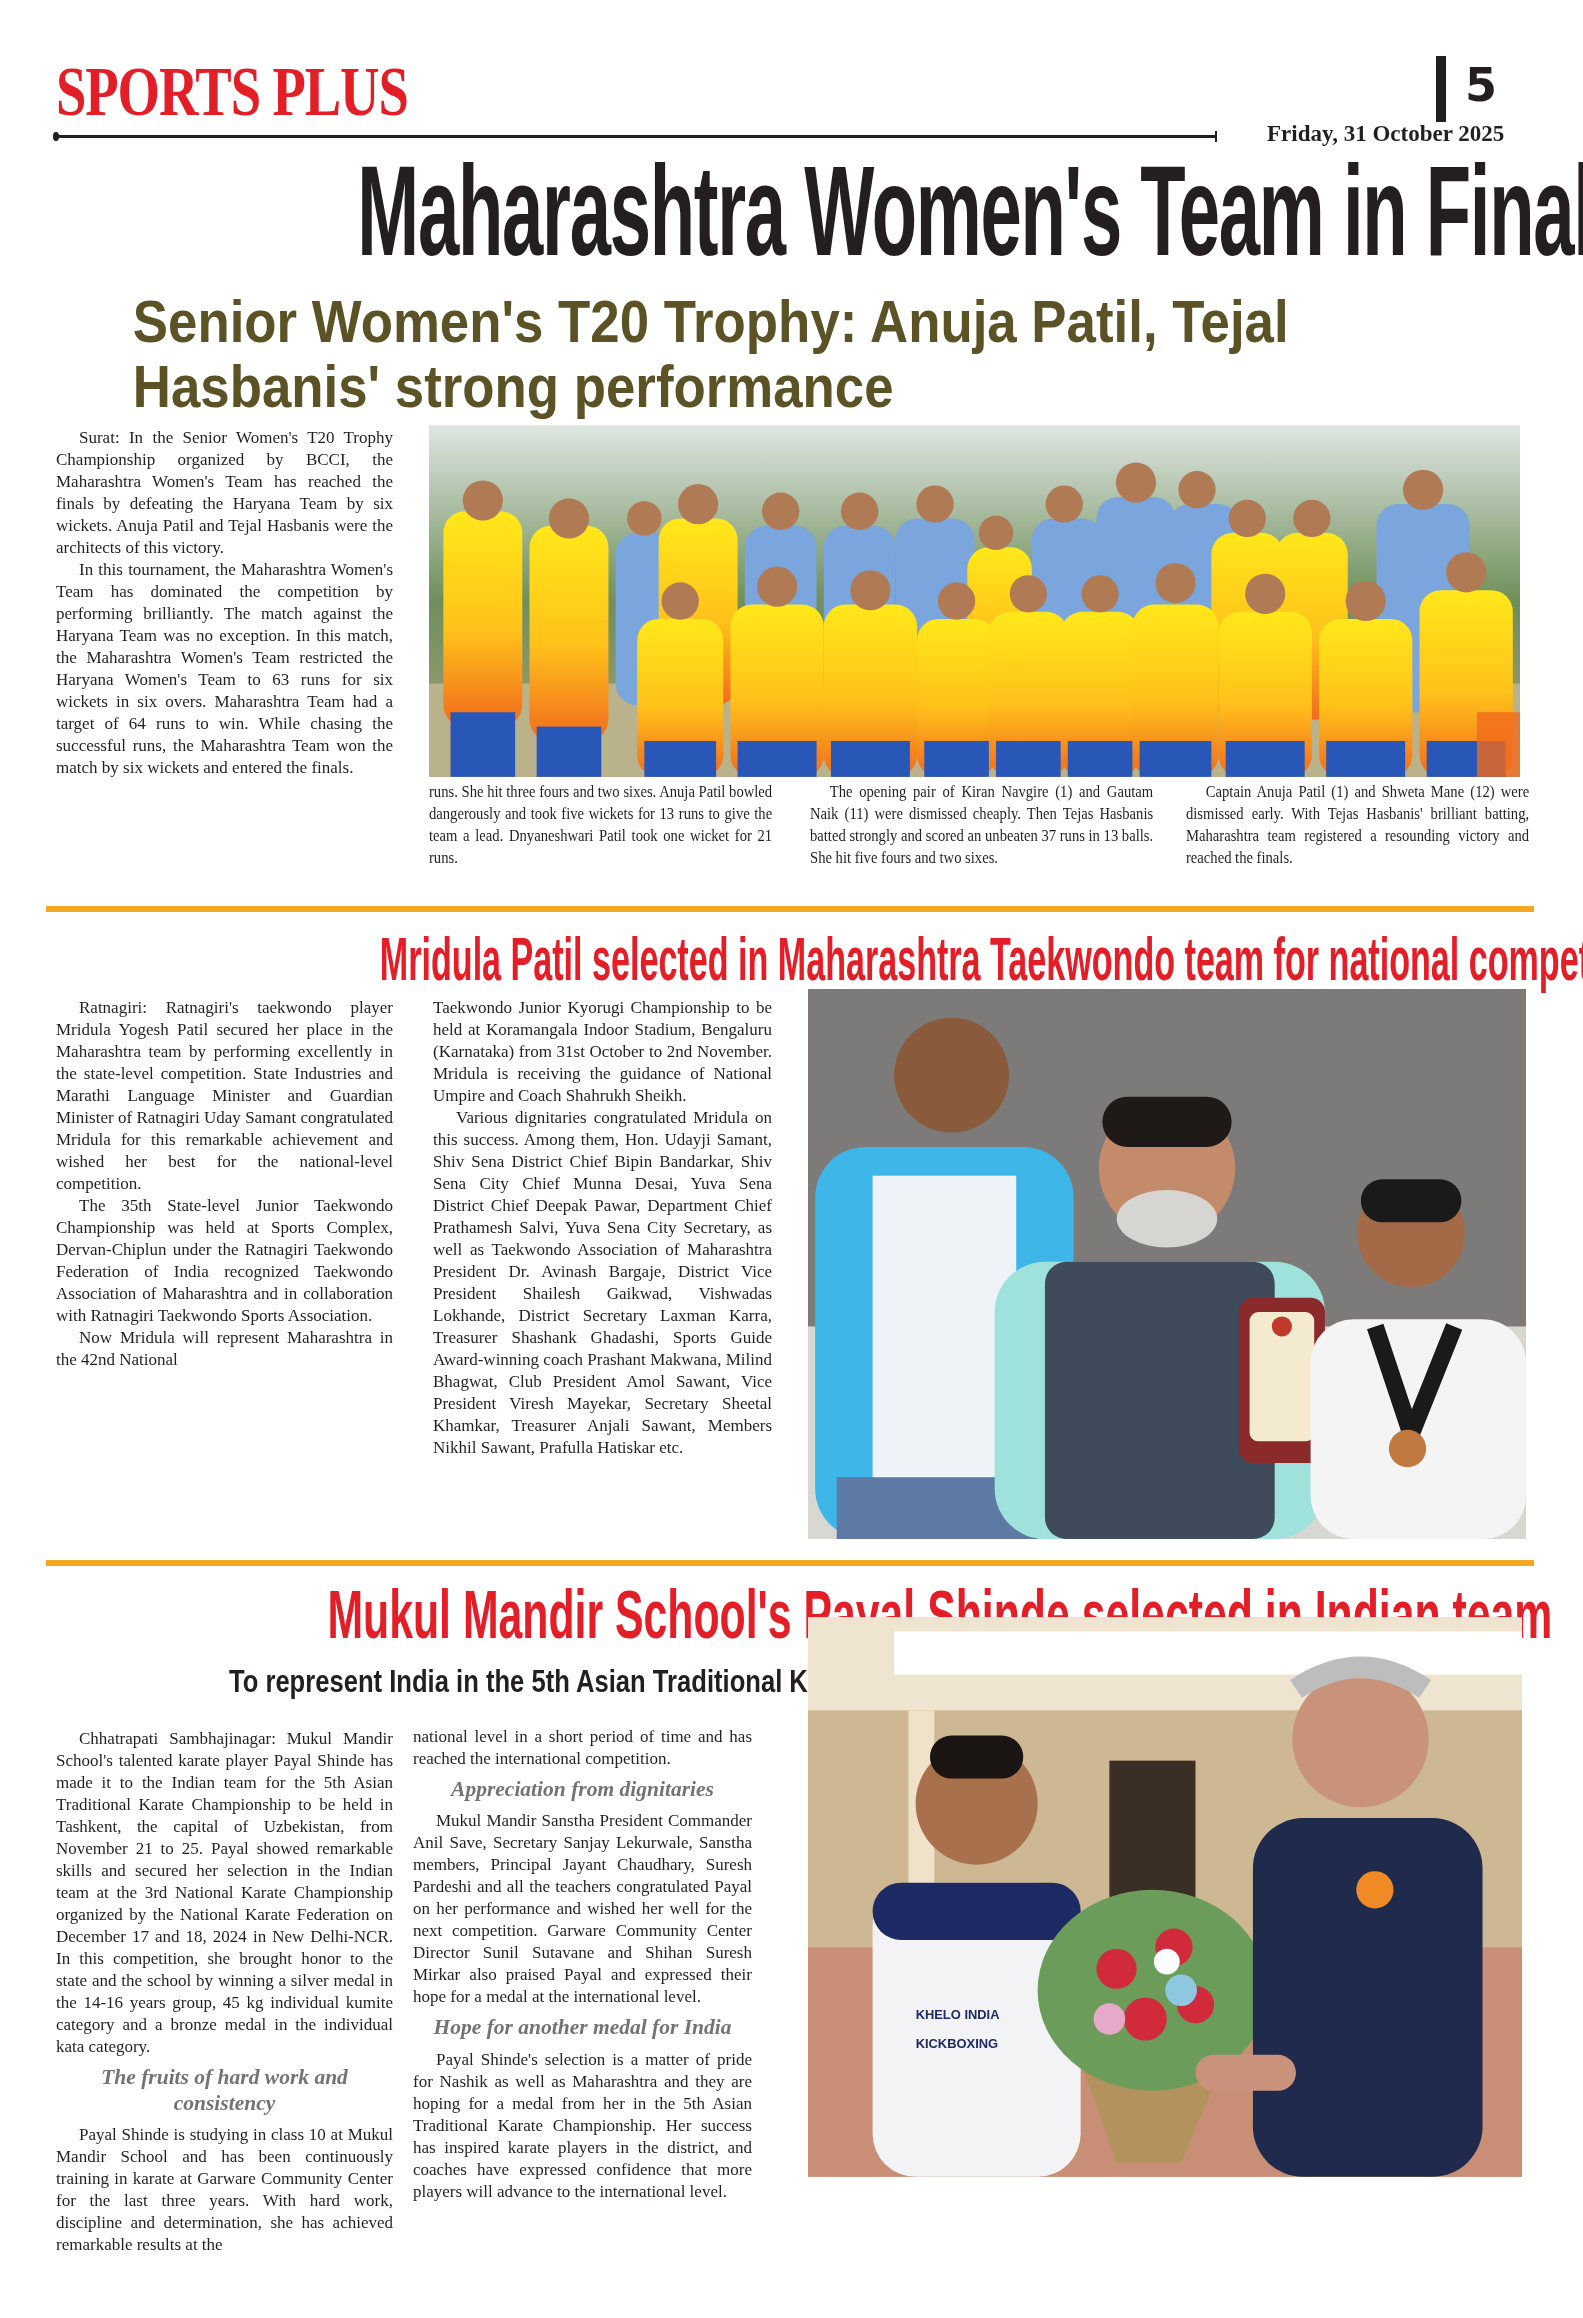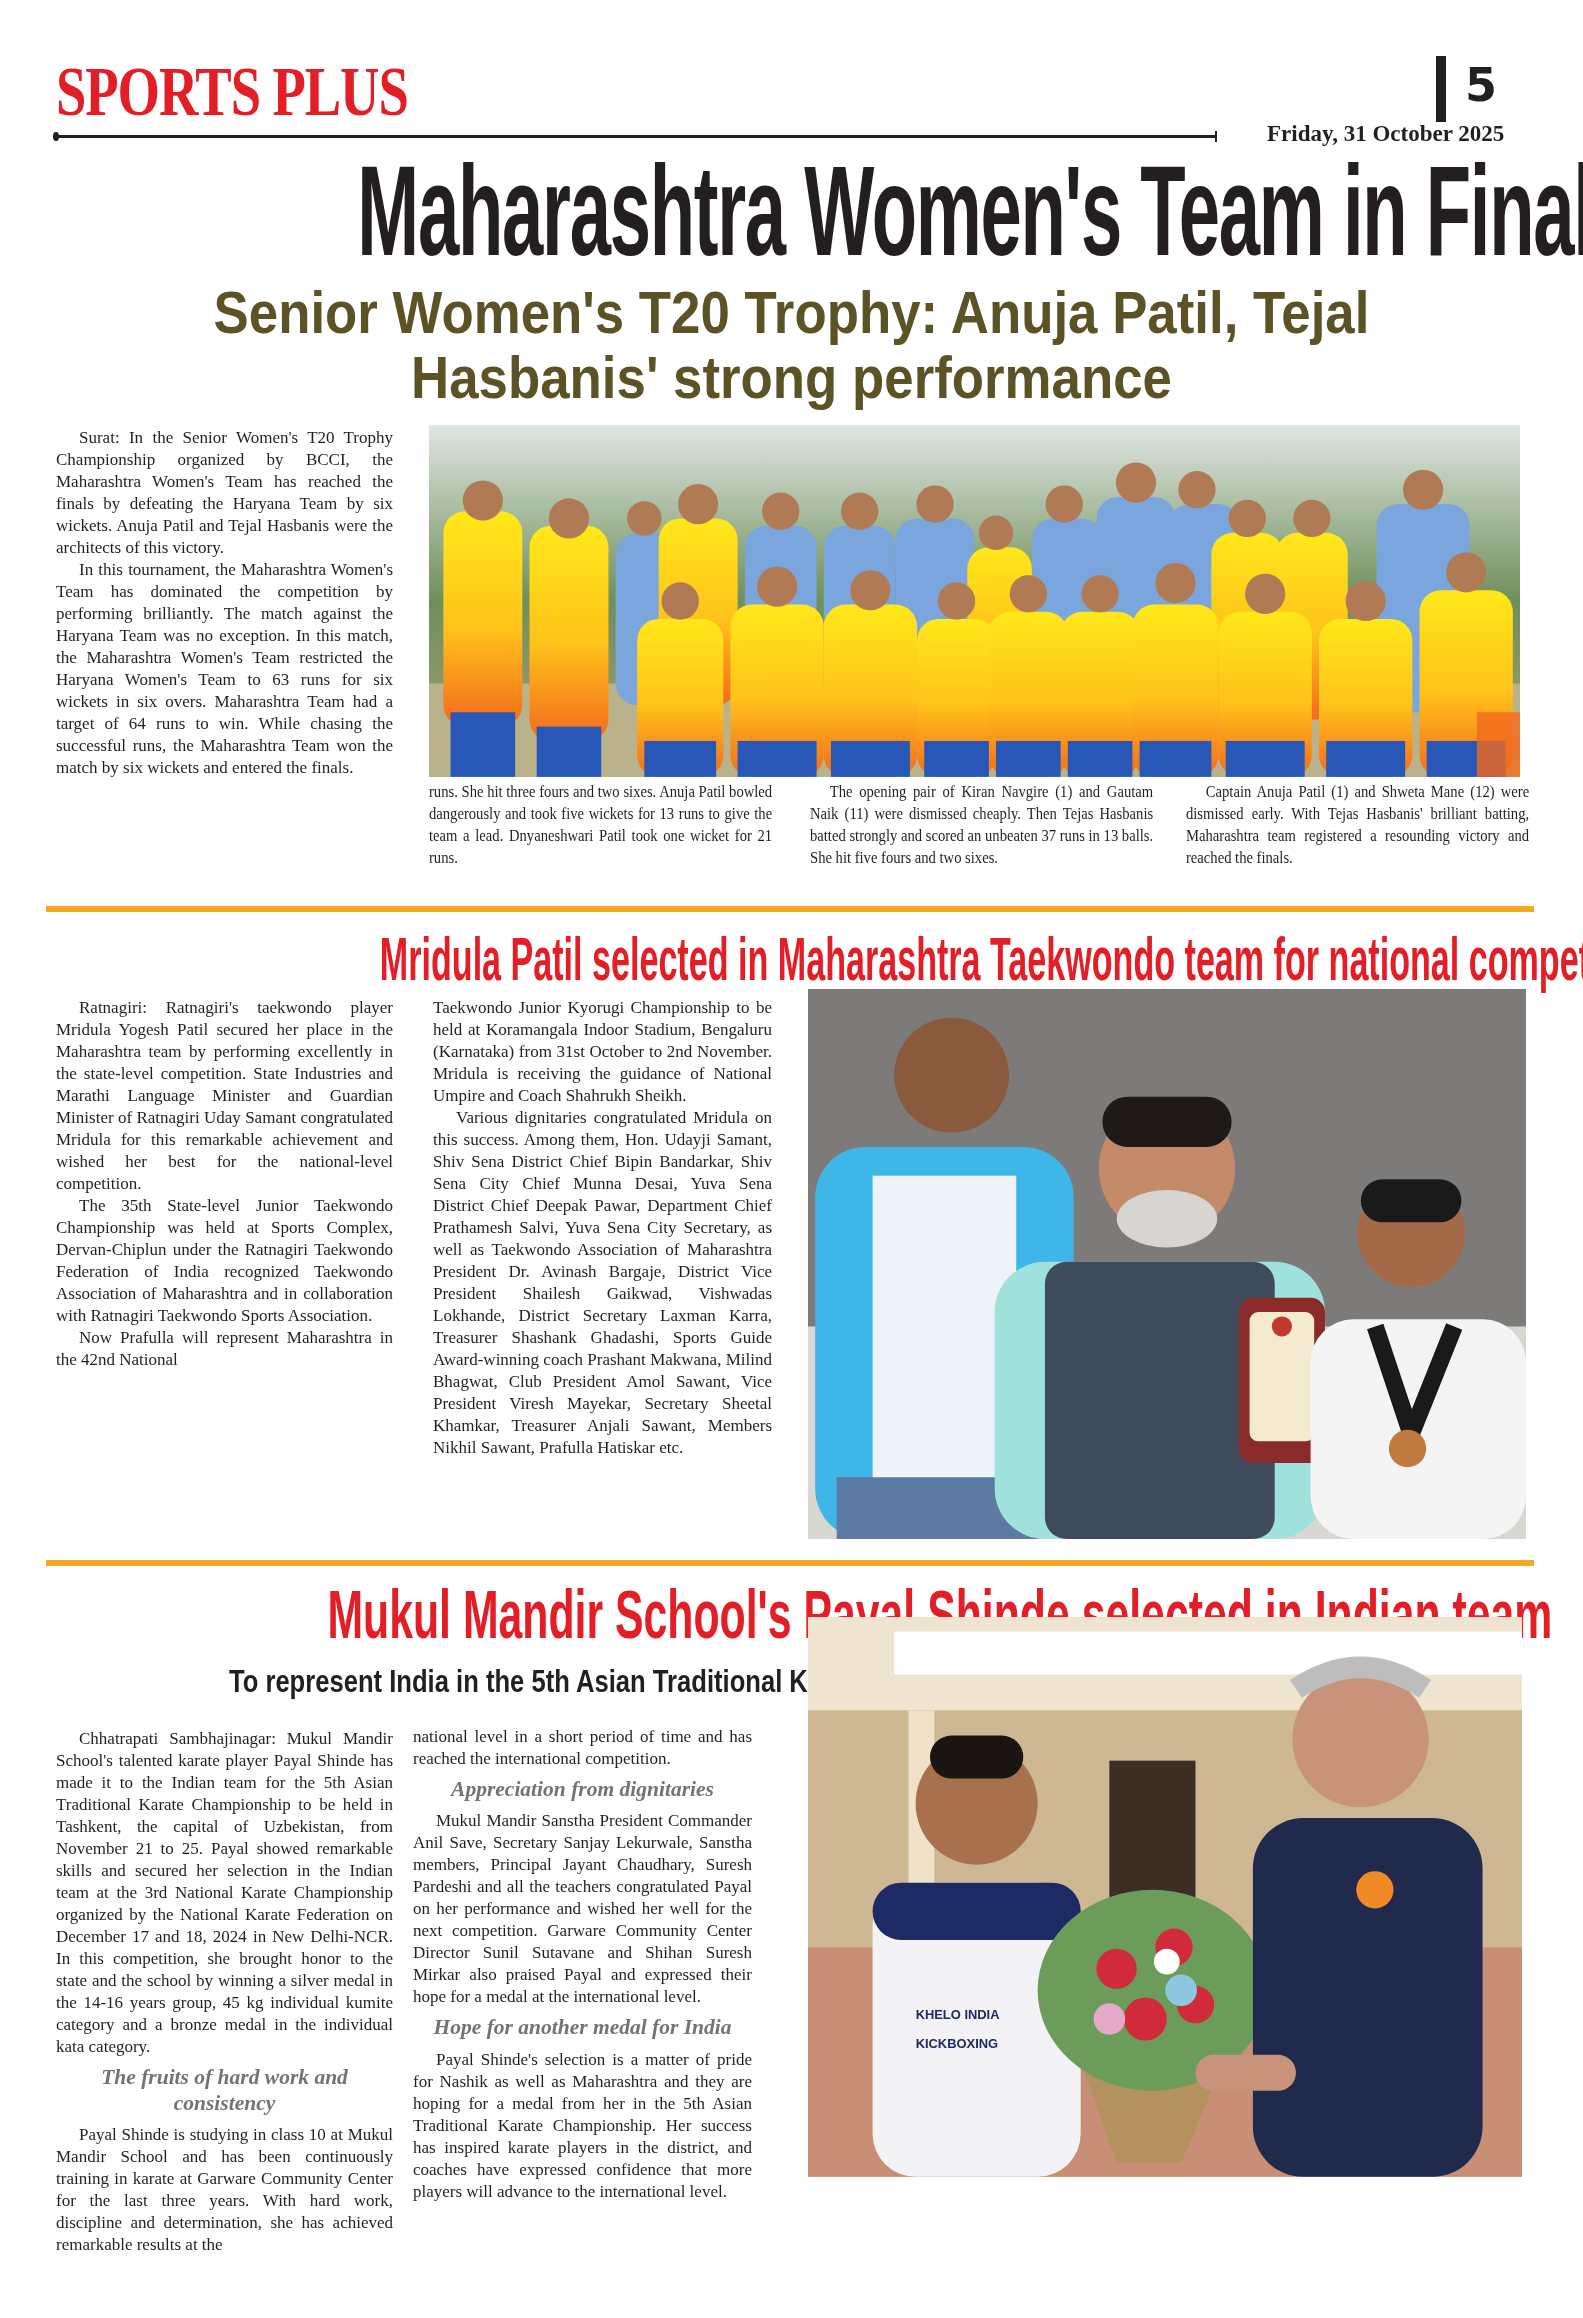--- a/index.html
+++ b/index.html
@@ -12,21 +12,21 @@
   #rule-top::before { content: ""; position: absolute; left: -2.9px; top: -2.9px; width: 5.7px; height: 8.6px; border-radius: 50%; background: #231f20; }
   #rule-top::after { content: ""; position: absolute; right: -1.4px; top: -4.3px; width: 2.2px; height: 11.5px; background: #231f20; }
   #page-bar { left: 1436px; top: 56px; width: 10px; height: 66px; background: #231f20; }
   #page-number { left: 1465px; top: 62px; font-family: "DejaVu Sans", sans-serif; font-weight: bold; font-size: 46px; line-height: 1; color: #231f20; }
   #date-line { left: 1267px; top: 121px; font-family: "Liberation Serif", serif; font-weight: bold; font-size: 23px; white-space: nowrap; }
 
   
   .condensed { display: block; white-space: nowrap; transform-origin: center top; font-family: "Liberation Sans", sans-serif; font-weight: bold; }
   #main-headline-wrap { left: 43px; top: 147px; width: 1497px; text-align: center; overflow: visible; }
   #main-headline { font-size: 128px; line-height: 1; color: #231f20; transform: scaleX(0.58); letter-spacing: -2.2px; }
-  #sub-headline-wrap { left: 43px; top: 281px; width: 1497px; text-align: center; }
+  #sub-headline-wrap { left: 43px; top: 290px; width: 1497px; }
   .sub-head-line { font-size: 60px; line-height: 1.08; color: #5b5226; transform: scaleX(0.88); }
 
   
   .col { font-family: "Liberation Serif", serif; font-size: 17px; line-height: 22px; text-align: justify; color: #231f20; }
   .col p { margin: 0; text-indent: 23px; }
   .col p.noindent { text-indent: 0; }
   .narrow { transform: scaleX(0.86); transform-origin: left top; }
   .subhead { font-family: "Liberation Serif", serif; font-style: italic; font-weight: bold; color: #737373; text-align: center; font-size: 21.5px; line-height: 26px; margin: 5.7px 0 8.6px 0; }
 
   
@@ -161,21 +161,21 @@
   <p>Captain Anuja Patil (1) and Shweta Mane (12) were dismissed early. With Tejas Hasbanis' brilliant batting, Maharashtra team registered a resounding victory and reached the finals.</p>
 </div>
 
 <div class="abs gold-rule" style="left:46px; top:906px; width:1488px;"></div>
 
 <div id="story2-headline" class="abs red-head">Mridula Patil selected in Maharashtra Taekwondo team for national competition</div>
 
 <div class="abs col" style="left:56px; top:997px; width:337px;">
   <p>Ratnagiri: Ratnagiri's taekwondo player Mridula Yogesh Patil secured her place in the Maharashtra team by performing excellently in the state-level competition. State Industries and Marathi Language Minister and Guardian Minister of Ratnagiri Uday Samant congratulated Mridula for this remarkable achievement and wished her best for the national-level competition.</p>
   <p>The 35th State-level Junior Taekwondo Championship was held at Sports Complex, Dervan-Chiplun under the Ratnagiri Taekwondo Federation of India recognized Taekwondo Association of Maharashtra and in collaboration with Ratnagiri Taekwondo Sports Association.</p>
-  <p>Now Prafulla will represent Maharashtra in the 42nd National</p>
+  <p>Now Mridula will represent Maharashtra in the 42nd National</p>
 </div>
 <div class="abs col" style="left:433px; top:997px; width:339px;">
   <p class="noindent">Taekwondo Junior Kyorugi Championship to be held at Koramangala Indoor Stadium, Bengaluru (Karnataka) from 31st October to 2nd November. Mridula is receiving the guidance of National Umpire and Coach Shahrukh Sheikh.</p>
   <p>Various dignitaries congratulated Mridula on this success. Among them, Hon. Udayji Samant, Shiv Sena District Chief Bipin Bandarkar, Shiv Sena City Chief Munna Desai, Yuva Sena District Chief Deepak Pawar, Department Chief Prathamesh Salvi, Yuva Sena City Secretary, as well as Taekwondo Association of Maharashtra President Dr. Avinash Bargaje, District Vice President Shailesh Gaikwad, Vishwadas Lokhande, District Secretary Laxman Karra, Treasurer Shashank Ghadashi, Sports Guide Award-winning coach Prashant Makwana, Milind Bhagwat, Club President Amol Sawant, Vice President Viresh Mayekar, Secretary Sheetal Khamkar, Treasurer Anjali Sawant, Members Nikhil Sawant, Prafulla Hatiskar etc.</p>
 </div>
 
 <div class="abs photo" style="left:808px; top:989px; width:718px; height:550px;">
   <svg width="718" height="550" viewBox="0 0 1000 766">
     <rect width="1000" height="766" fill="#7d7b7a"></rect>
     <rect x="0" y="470" width="1000" height="296" fill="#d9d7d2"></rect>

